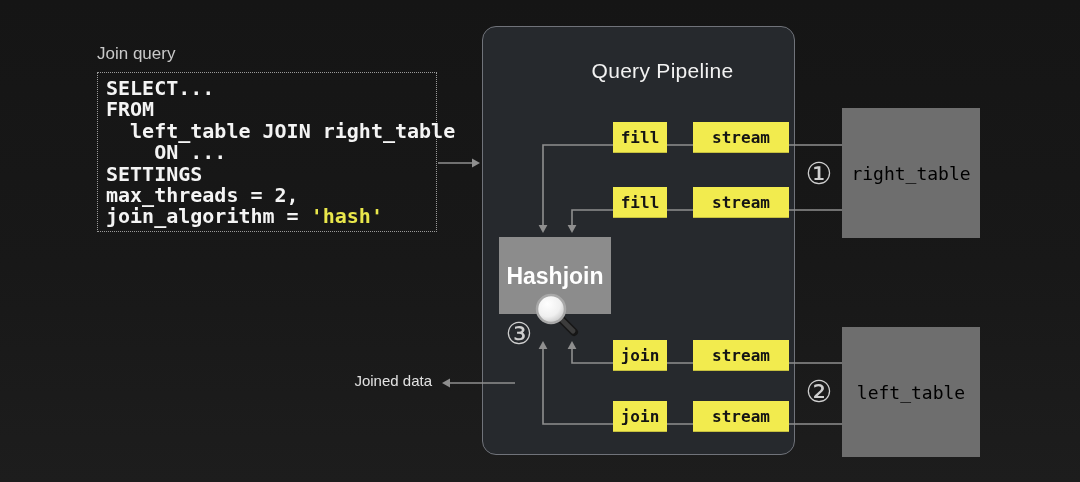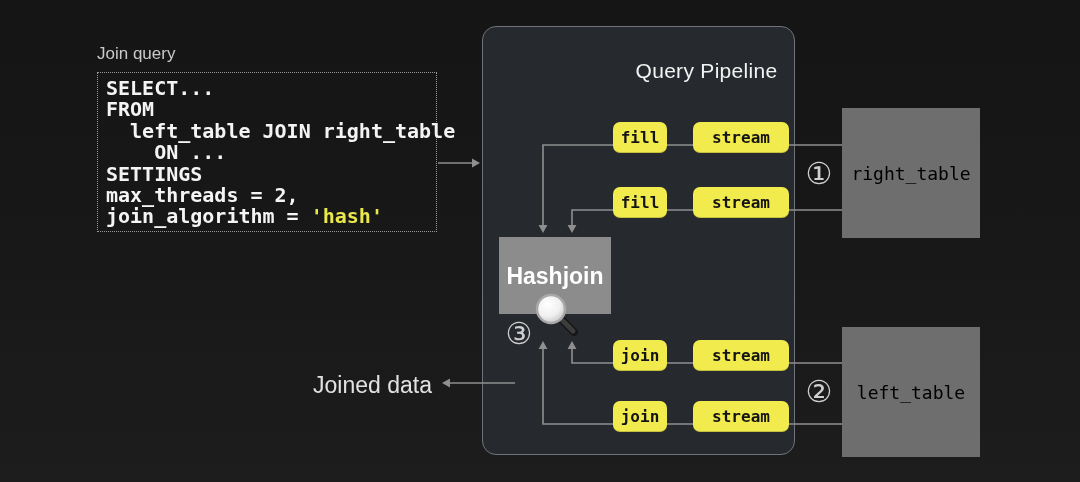--- a/index.html
+++ b/index.html
@@ -25,28 +25,28 @@
   .sql-line{white-space:pre;}
   .sql-hl{color:#e9e74b;}
   
   .pipeline-box{
     left:482px;top:26px;width:313px;height:429px;
     border:1.6px solid #70737a;border-radius:14px;
     background:#26292d;box-sizing:border-box;
   }
   .pipeline-title{
     left:482px;top:59px;width:361px;text-align:center;
-    color:#f2f2f2;font-size:21px;letter-spacing:.3px;padding-left:44px;
+    color:#f2f2f2;font-size:21px;letter-spacing:.3px;
   }
   .op-node{
     height:31px;background:#f2eb4e;color:#141414;
     font-family:"DejaVu Sans Mono","Liberation Mono",monospace;
     font-weight:bold;font-size:16px;
     display:flex;align-items:center;justify-content:center;
-    box-sizing:border-box;border-bottom:1px solid rgba(0,0,0,.18);border-radius:7px;
+    box-sizing:border-box;border-bottom:1px solid rgba(0,0,0,.18);
   }
   .op-small{width:54px;left:613px;}
   .op-wide{width:96px;left:693px;}
   .hash-table{
     left:499px;top:237px;width:112px;height:77px;
     background:#8c8c8c;color:#ffffff;font-size:23px;line-height:24px;
     display:flex;flex-direction:row;align-items:center;justify-content:center;
     text-align:center;
     font-weight:bold;
   }
@@ -56,21 +56,21 @@
     color:#000000;display:flex;align-items:center;justify-content:center;
     font-family:"DejaVu Sans Mono","Liberation Mono",monospace;
     font-weight:normal;font-size:18px;
   }
   .badge{
     width:32px;height:32px;text-align:center;line-height:32px;
     color:#cfcfcf;font-size:30px;
   }
   .joined-data-label{
     left:300px;top:372px;width:132px;text-align:right;
-    color:#e2e2e2;font-size:23px;
+    color:#e2e2e2;font-size:15px;
   }
   svg.connectors{left:0;top:0;width:1080px;height:482px;pointer-events:none;}
 </style>
 </head>
 <body>
 
 <div class="canvas">
 
   <div class="abs pipeline-box"></div>
 

